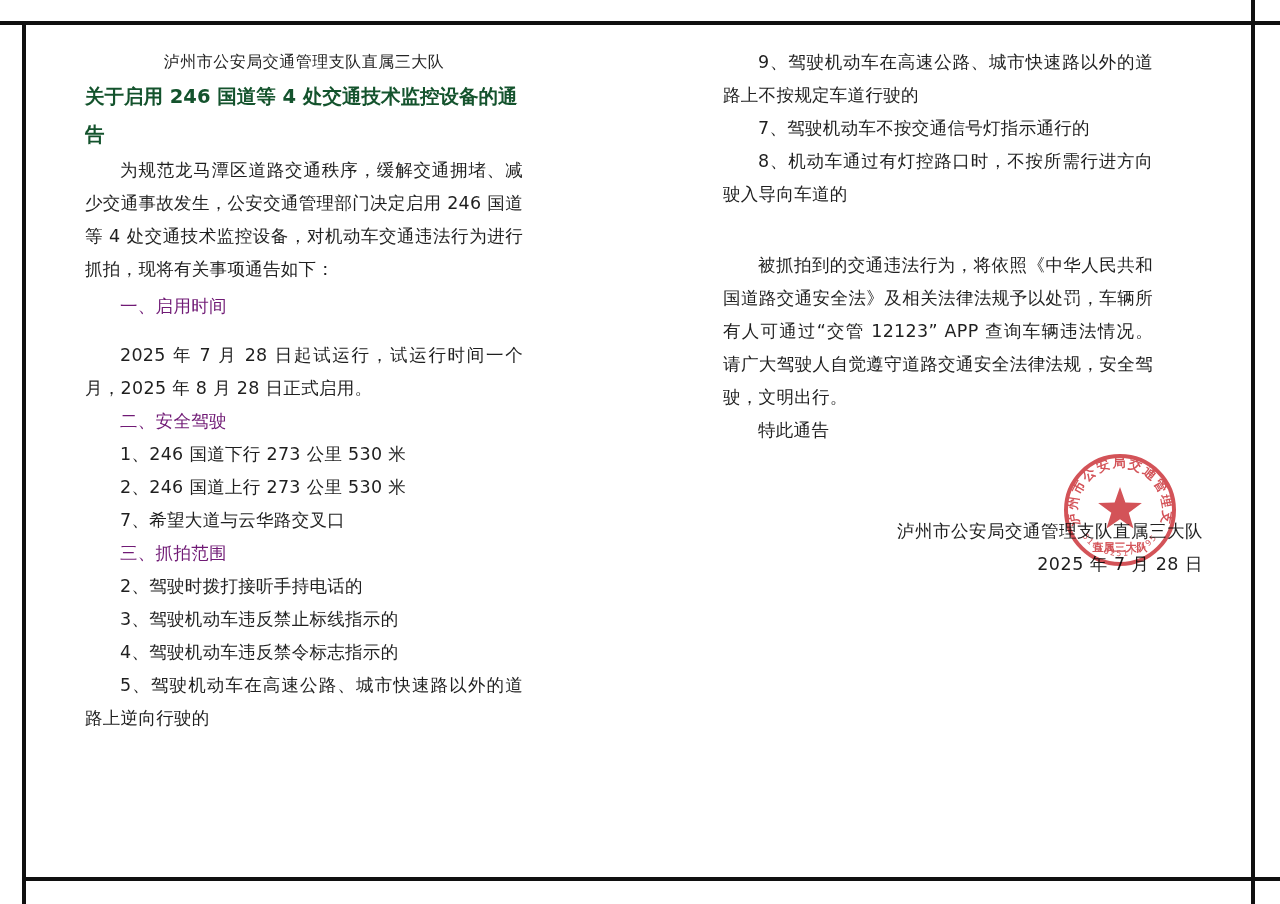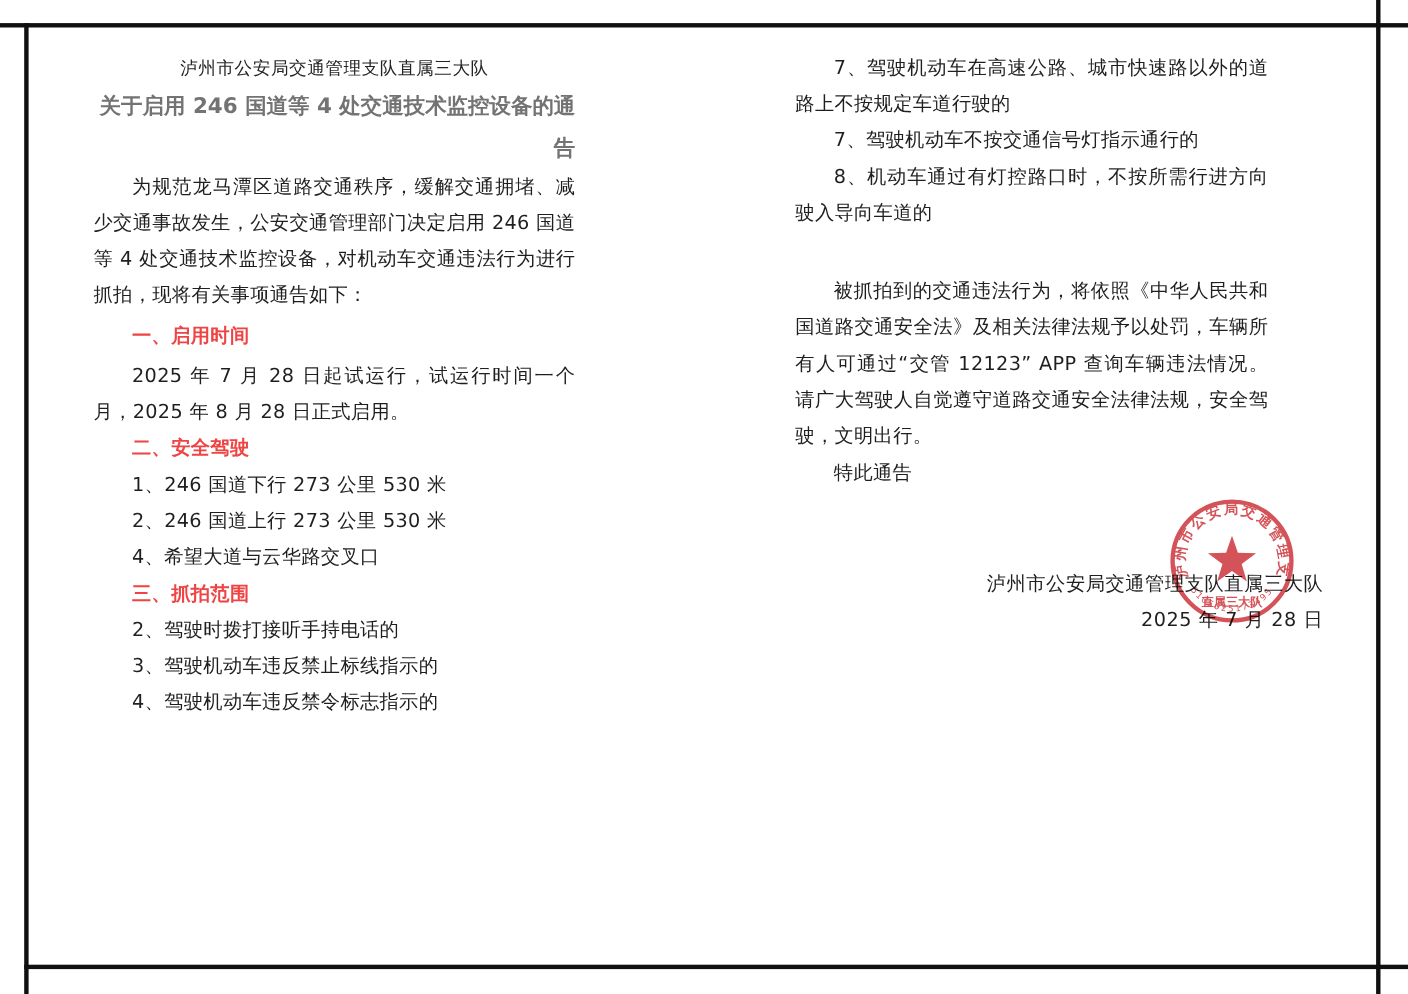--- a/index.html
+++ b/index.html
@@ -26,37 +26,37 @@
   .col-right{left:723px;top:46px;width:430px;}
 
   .org-line{
     text-align:center;
     font-size:16px;
     letter-spacing:0.5px;
     color:#242424;
   }
   .doc-title{
     margin:0;
-    text-align:right;
+    text-align:left;
     font-size:19.5px;
     font-weight:700;
     line-height:38px;
     letter-spacing:0;
-    color:#737373;
+    color:#14532d;
   }
   p{margin:0;}
   .indent{text-indent:2em;}
   .sec-head{
-    font-weight:700;
+    font-weight:400;
     text-indent:2em;
-    color:#ef4444;
+    color:#701a75;
   }
   .mt-intro{}
   .mt-sec1{margin-top:4px;}
-  .mt-sec1body{margin-top:3px;}
+  .mt-sec1body{margin-top:16px;}
   .mt-closing{margin-top:38px;}
 
   .signature{
     margin-top:68px;
     margin-right:-50px;
     text-align:right;
     letter-spacing:0.5px;
   }
 
   .seal{
@@ -81,30 +81,31 @@
     <div class="org-line">泸州市公安局交通管理支队直属三大队</div>
     <h1 class="doc-title">关于启用 246 国道等 4 处交通技术监控设备的通告</h1>
     <p class="indent mt-intro">为规范龙马潭区道路交通秩序，缓解交通拥堵、减少交通事故发生，公安交通管理部门决定启用 246 国道等 4 处交通技术监控设备，对机动车交通违法行为进行抓拍，现将有关事项通告如下：</p>
 
     <p class="sec-head mt-sec1">一、启用时间</p>
     <p class="indent mt-sec1body">2025 年 7 月 28 日起试运行，试运行时间一个月，2025 年 8 月 28 日正式启用。</p>
 
     <p class="sec-head">二、安全驾驶</p>
     <p class="indent">1、246 国道下行 273 公里 530 米</p>
     <p class="indent">2、246 国道上行 273 公里 530 米</p>
-    <p class="indent">4、希望大道与云华路交叉口</p>
+    <p class="indent">7、希望大道与云华路交叉口</p>
 
     <p class="sec-head">三、抓拍范围</p>
     <p class="indent">2、驾驶时拨打接听手持电话的</p>
     <p class="indent">3、驾驶机动车违反禁止标线指示的</p>
     <p class="indent">4、驾驶机动车违反禁令标志指示的</p>
+    <p class="indent">5、驾驶机动车在高速公路、城市快速路以外的道路上逆向行驶的</p>
   </div>
 
   <div class="col col-right">
-    <p class="indent">7、驾驶机动车在高速公路、城市快速路以外的道路上不按规定车道行驶的</p>
+    <p class="indent">9、驾驶机动车在高速公路、城市快速路以外的道路上不按规定车道行驶的</p>
     <p class="indent">7、驾驶机动车不按交通信号灯指示通行的</p>
     <p class="indent">8、机动车通过有灯控路口时，不按所需行进方向驶入导向车道的</p>
 
     <p class="indent mt-closing">被抓拍到的交通违法行为，将依照《中华人民共和国道路交通安全法》及相关法律法规予以处罚，车辆所有人可通过“交管 12123” APP 查询车辆违法情况。请广大驾驶人自觉遵守道路交通安全法律法规，安全驾驶，文明出行。</p>
     <p class="indent">特此通告</p>
 
     <div class="signature">
       <p>泸州市公安局交通管理支队直属三大队</p>
       <p>2025 年 7 月 28 日</p>
     </div>

